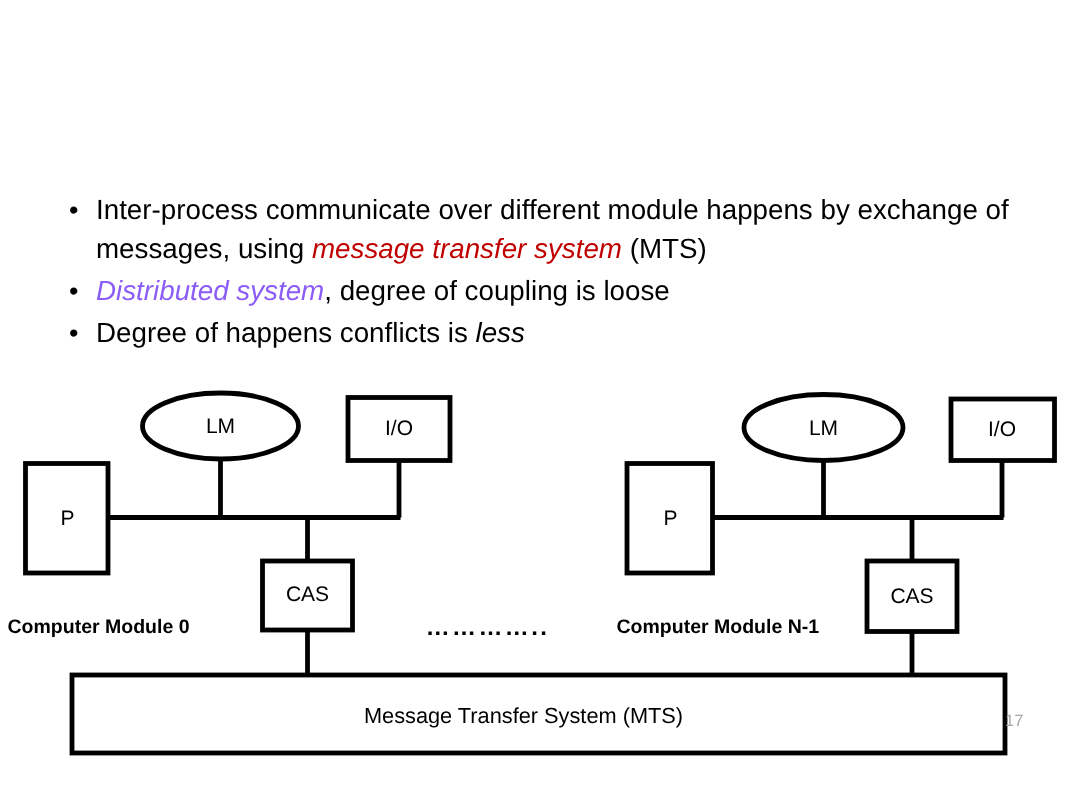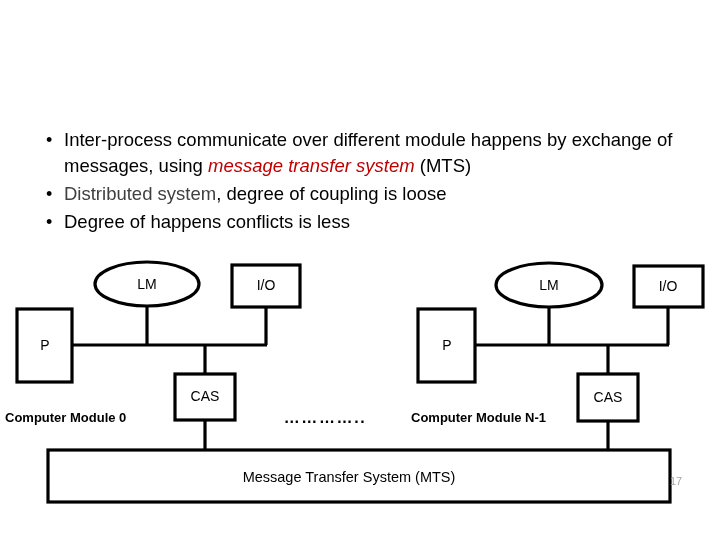--- a/index.html
+++ b/index.html
@@ -70,23 +70,25 @@
   .bullet-row.b1 { margin-bottom: 0px; }
   .bullet-row.b2 { margin-top: 2px; }
   .bullet-row.b3 { margin-top: 2px; }
 
   .em-red {
     color: #C00000;
     font-style: italic;
     text-decoration-color: #C00000;
   }
   .em-blue {
-    color: #404040;
+    color: #8b5cf6;
+    font-style: italic;
   }
   .em-ital {
+    font-style: italic;
   }
 
   
   #diagram {
     position: absolute;
     left: 0;
     top: 0;
     width: 720px;
     height: 540px;
     pointer-events: none;

